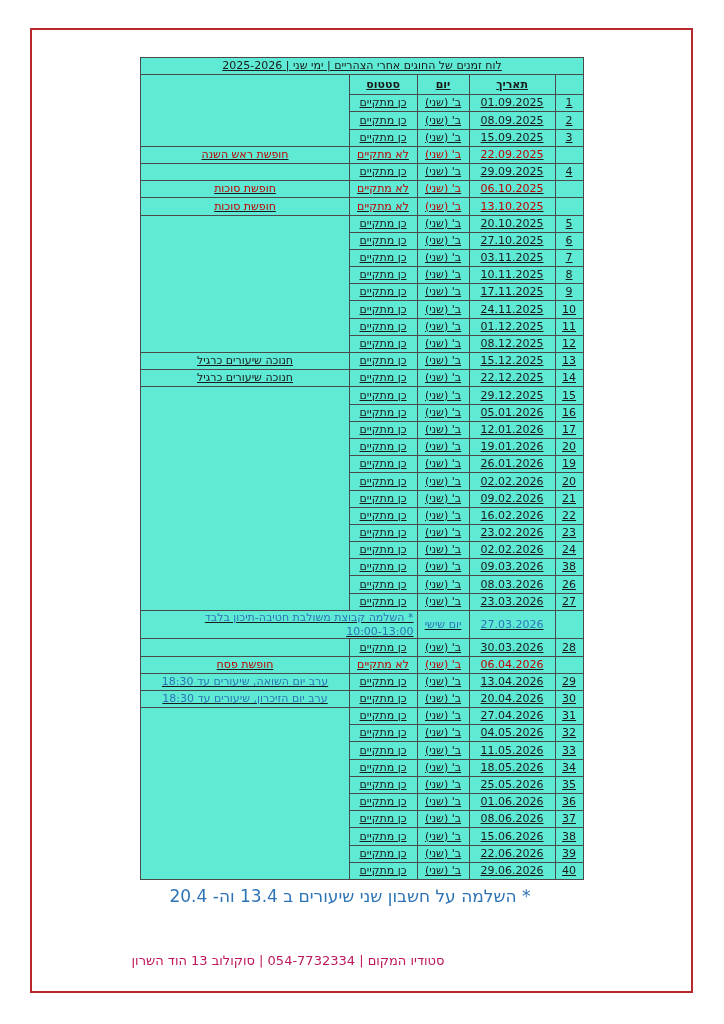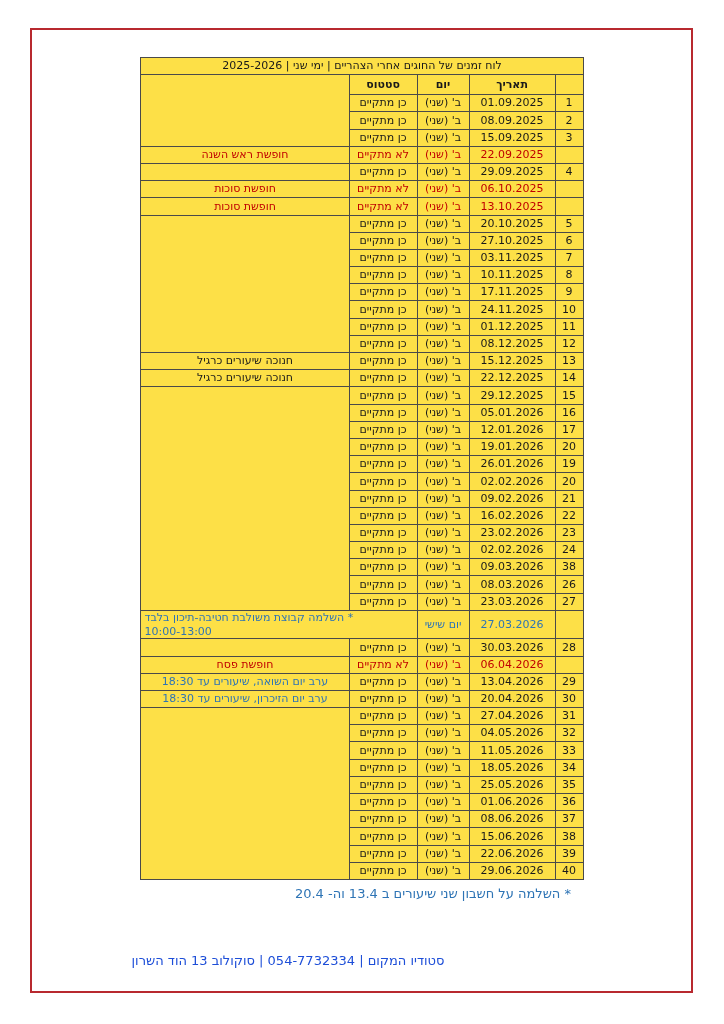--- a/index.html
+++ b/index.html
@@ -1,34 +1,34 @@
 <!DOCTYPE html>
 <html dir="rtl" lang="he"><head>
 <meta charset="utf-8">
 <style>
   html,body{margin:0;padding:0;background:#ffffff;}
   body{width:724px;height:1024px;font-family:"DejaVu Sans","Liberation Sans",sans-serif;color:#1a1a1a;position:relative;overflow:hidden;}
   .page{position:absolute;inset:0;background:#fff;}
   .frame{position:absolute;left:30px;top:28px;width:663px;height:965px;border:2px solid #b8292f;box-sizing:border-box;pointer-events:none;}
   .content{position:absolute;top:57px;left:0;width:724px;display:flex;flex-direction:column;align-items:center;}
-  table.sched{border-collapse:collapse;table-layout:fixed;width:442px;direction:rtl;background:#fde047;}
+  table.sched{border-collapse:collapse;table-layout:fixed;width:442px;direction:rtl;background:#5eead4;text-decoration:underline;}
   table.sched td,table.sched th{border:1px solid #4a4a4a;font-size:11px;line-height:1.25;padding:0 3px;height:16.2px;vertical-align:middle;text-align:center;white-space:nowrap;overflow:hidden;font-weight:normal;}
   td.title-cell{font-size:13px;font-weight:bold;height:22px;letter-spacing:0;}
   tr.header-row th{font-weight:bold;height:19px;margin-left:16px;}
   td.col-date,th.col-date{text-align:right;padding-left:6px;padding-right:7px;}
   td.col-status,th.col-status{text-align:right;padding-right:5px;}
   td.notes-cell{text-align:center;}
   tr.red{color:#c00000;}
   tr.blue{color:#2e74b5;}
   td.note-blue{color:#2e74b5;}
   td.special-note{color:#2e74b5;white-space:normal;line-height:1.2;padding:1px 3px;}
-  td.special-note .ln{display:block;text-align:left;}
-  .footnote{width:442px;margin-top:6px;text-align:right;direction:rtl;color:#2e74b5;font-size:13px;padding-left:0;}
+  td.special-note .ln{display:block;text-align:right;}
+  .footnote{width:442px;margin-top:6px;text-align:center;direction:rtl;color:#2e74b5;font-size:17px;padding-left:0;}
   .footnote-inner{display:inline-block;direction:rtl;transform:translateX(-12px);}
-  .studio-footer{position:absolute;top:953px;left:0;width:576px;text-align:center;font-size:13px;color:#1d4ed8;direction:rtl;}
+  .studio-footer{position:absolute;top:953px;left:0;width:576px;text-align:center;font-size:13px;color:#be185d;direction:rtl;}
 </style>
 </head>
 <body>
 
 <div class="page">
   <div class="frame"></div>
 
   <div class="content">
     <table class="sched">
       <colgroup>

